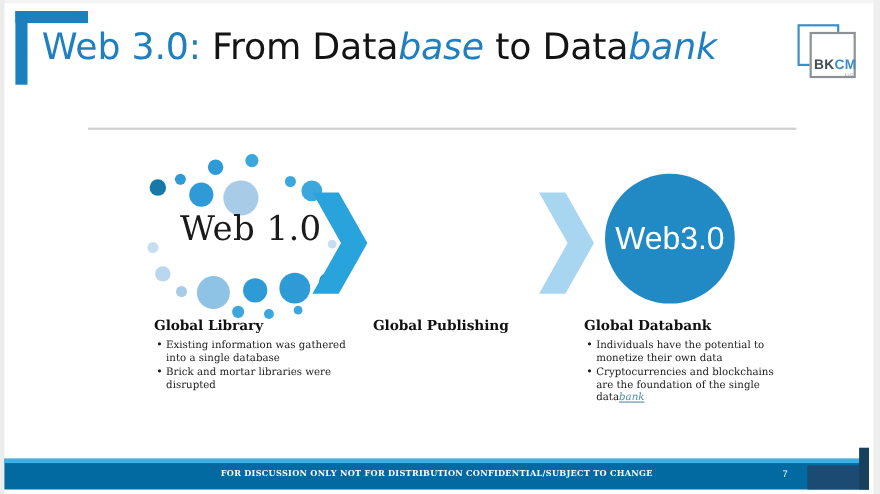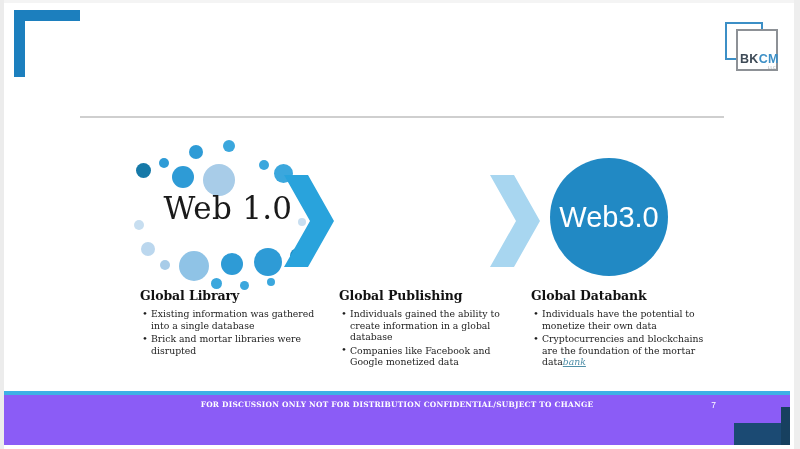--- a/index.html
+++ b/index.html
@@ -191,22 +191,22 @@
   .linklike {
     color: #4f8fa8;
     font-style: italic;
     text-decoration: underline;
   }
 
   
   .footer-bar {
     position: absolute;
     left: 4px; bottom: 4px;
-    width: 786px; height: 54px;
-    background: #8b5cf6;
+    width: 786px; height: 28px;
+    background: #0369a1;
   }
   .footer-bar .cap {
     position: absolute;
     left: 0; top: 0;
     width: 100%; height: 4px;
     background: #3EB0E5;
   }
   .footer-text {
     position: absolute;
     left: 0; right: 0; top: 9px;
@@ -241,20 +241,23 @@
 <body>
 
 <div id="slide">
 
   <div class="edge edge-top"></div>
   <div class="edge edge-left"></div>
   <div class="edge edge-right"></div>
 
   <div class="corner-bracket"></div>
 
+  <div class="title">
+    <span class="blue">Web 3.0:</span><span class="plain"> From Data</span><span class="blue-i">base</span><span class="plain"> to Data</span><span class="blue-i">bank</span>
+  </div>
 
   <div class="logo">
     <div class="sq-blue"></div>
     <div class="sq-gray"></div>
     <div class="logo-text"><span class="lt-dark">BK</span><span class="lt-blue">CM</span></div>
     <div class="logo-sub">LLC</div>
   </div>
 
   <div class="divider"></div>
 
@@ -303,31 +306,27 @@
     <div class="col col-1">
       <h3>Global Library</h3>
       <ul>
         <li>Existing information was gathered into a single database</li>
         <li>Brick and mortar libraries were disrupted</li>
       </ul>
     </div>
 
     <div class="col col-2">
       <h3>Global Publishing</h3>
-      <ul>
-        <li>Individuals gained the ability to create information in a global database</li>
-        <li>Companies like Facebook and Google monetized data</li>
-      </ul>
     </div>
 
     <div class="col col-3">
       <h3>Global Databank</h3>
       <ul>
         <li>Individuals have the potential to monetize their own data</li>
-        <li><span>Cryptocurrencies and blockchains are the foundation of the  mortar data</span><span class="linklike">bank</span></li>
+        <li><span>Cryptocurrencies and blockchains are the foundation of the  single data</span><span class="linklike">bank</span></li>
       </ul>
     </div>
 
   </div>
 
   <div class="footer-bar">
     <div class="cap"></div>
     <div class="footer-text">FOR DISCUSSION ONLY NOT FOR DISTRIBUTION CONFIDENTIAL/SUBJECT TO CHANGE</div>
     <div class="page-num">7</div>
   </div>

